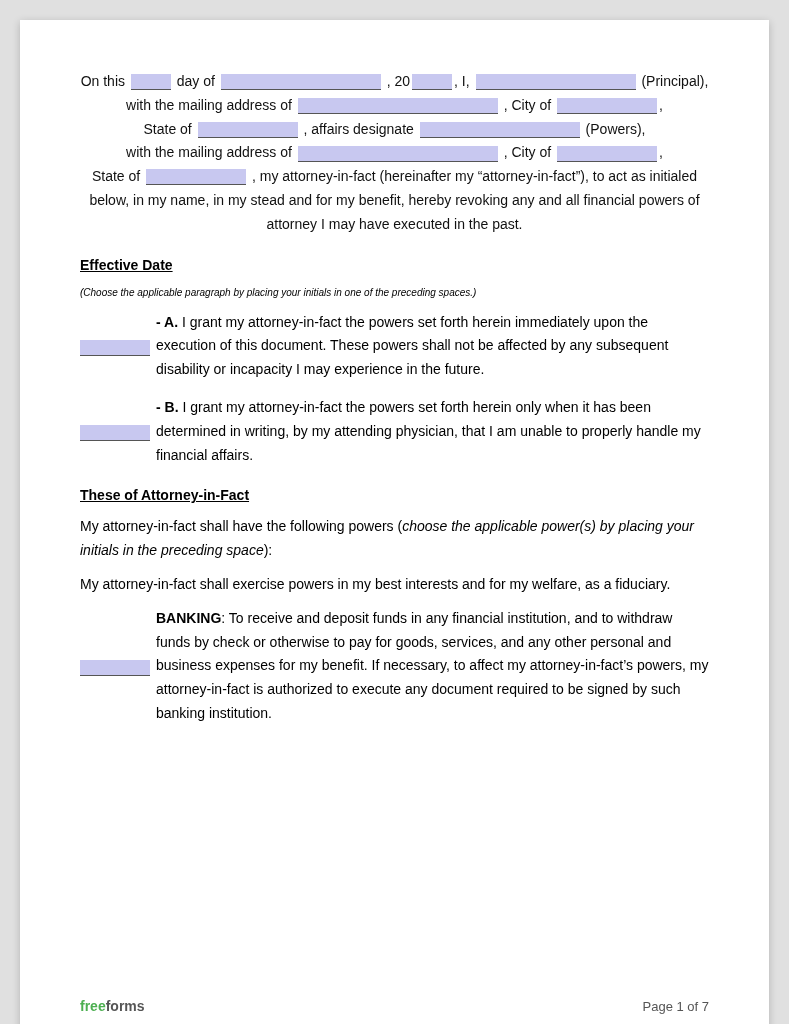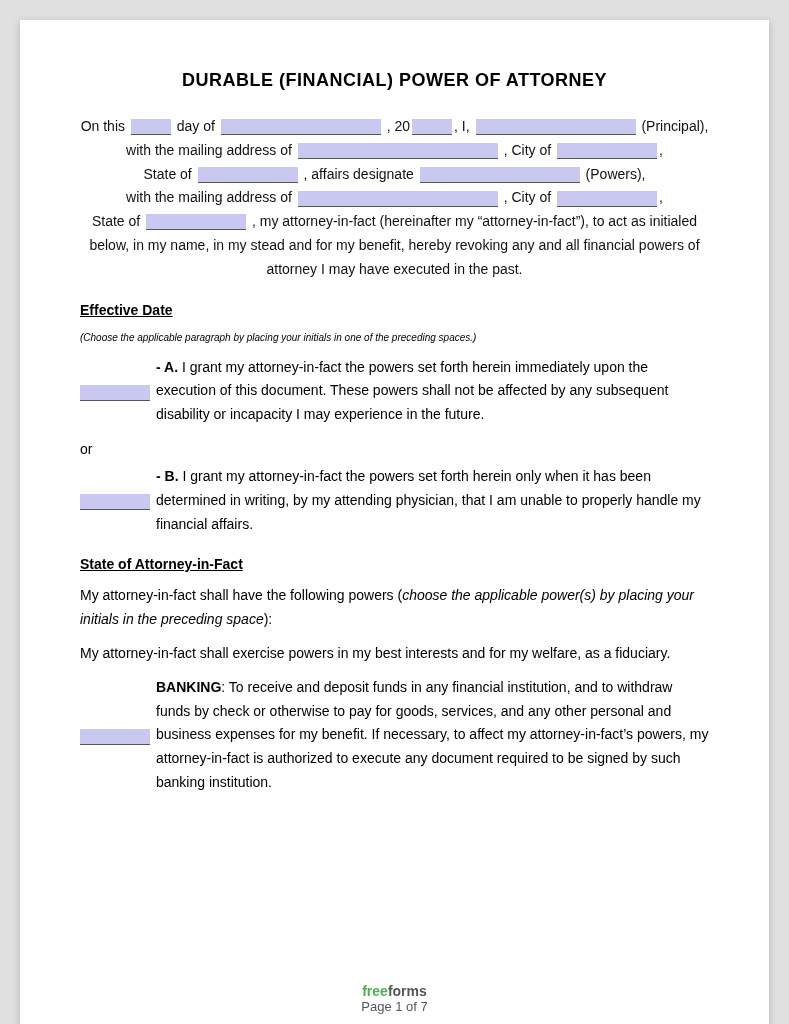--- a/index.html
+++ b/index.html
@@ -100,21 +100,20 @@
     }
 
     .footer {
       position: absolute;
       bottom: 30px;
       left: 60px;
       right: 60px;
       display: flex;
       justify-content: space-between;
       align-items: center;
-      flex-direction: column;
     }
 
     .footer-brand {
       font-size: 14px;
       color: #555;
     }
 
     .footer-brand span.free {
       color: #4CAF50;
       font-weight: bold;
@@ -134,21 +133,20 @@
       font-size: 14px;
       line-height: 1.7;
       margin-bottom: 10px;
     }
   </style>
 </head>
 <body>
 
 <div class="page">
 
-  <div class="title">DURABLE (FINANCIAL) POWER OF ATTORNEY</div>
 
   <div class="body-text">
     
     <span>
       <span>On this</span>
       <span class="field field-sm"></span>
       <span>day of</span>
       <span class="field field-lg"></span>
       <span>, 20</span><span class="field field-sm"></span><span>, I,</span>
       <span class="field field-lg"></span>
@@ -200,30 +198,29 @@
 
   <p class="italic-note">(Choose the applicable paragraph by placing your initials in one of the preceding spaces.)</p>
 
   <div class="option-block">
     <div class="option-line">
       <span class="initials-box"></span>
       <span><strong>- A.</strong> <span>I grant my attorney-in-fact the powers set forth herein immediately upon the execution of this document. These powers shall not be affected by any subsequent disability or incapacity I may experience in the future.</span></span>
     </div>
   </div>
 
-  <p class="or-text">or</p>
 
   <div class="option-block">
     <div class="option-line">
       <span class="initials-box"></span>
       <span><strong>- B.</strong> <span>I grant my attorney-in-fact the powers set forth herein only when it has been determined in writing, by my attending physician, that I am unable to properly handle my financial affairs.</span></span>
     </div>
   </div>
 
-  <div class="section-heading">State of Attorney-in-Fact</div>
+  <div class="section-heading">These of Attorney-in-Fact</div>
 
   <p class="body-para">
     <span>My attorney-in-fact shall have the following powers (</span><em>choose the applicable power(s) by placing your initials in the preceding space</em><span>):</span>
   </p>
 
   <p class="body-para">My attorney-in-fact shall exercise powers in my best interests and for my welfare, as a fiduciary.</p>
 
   <div class="option-block">
     <div class="option-line">
       <span class="initials-box"></span>

